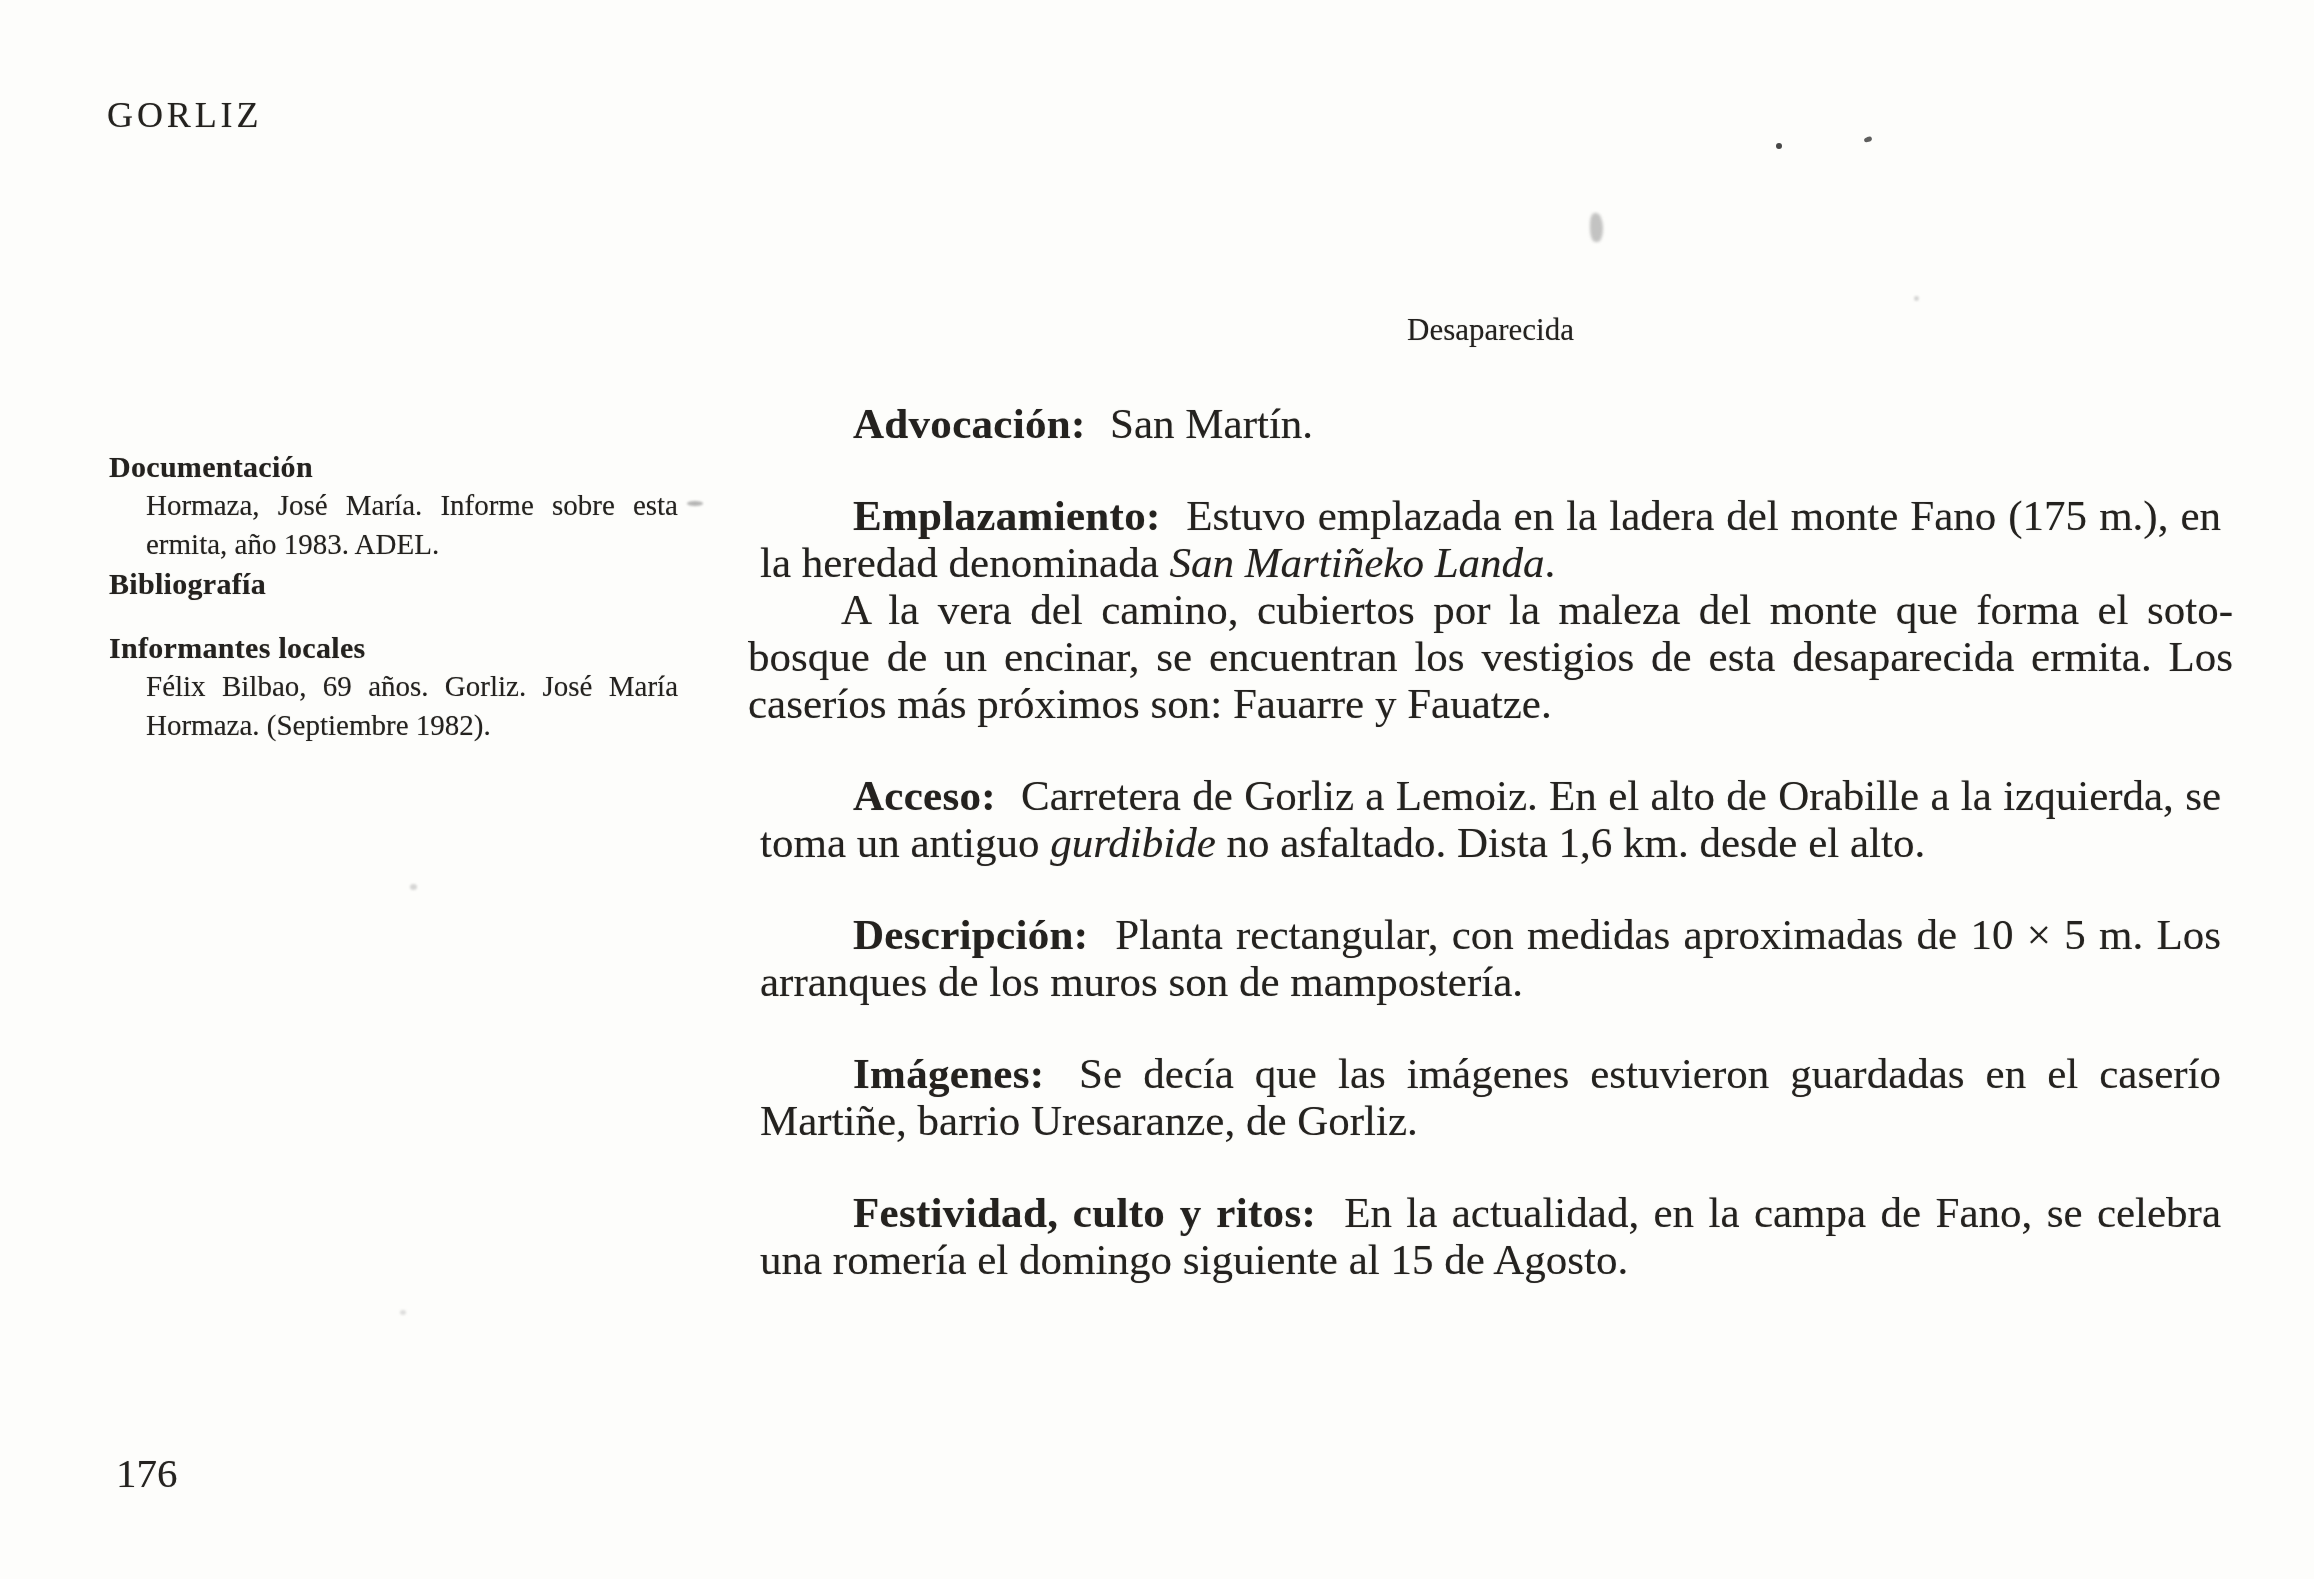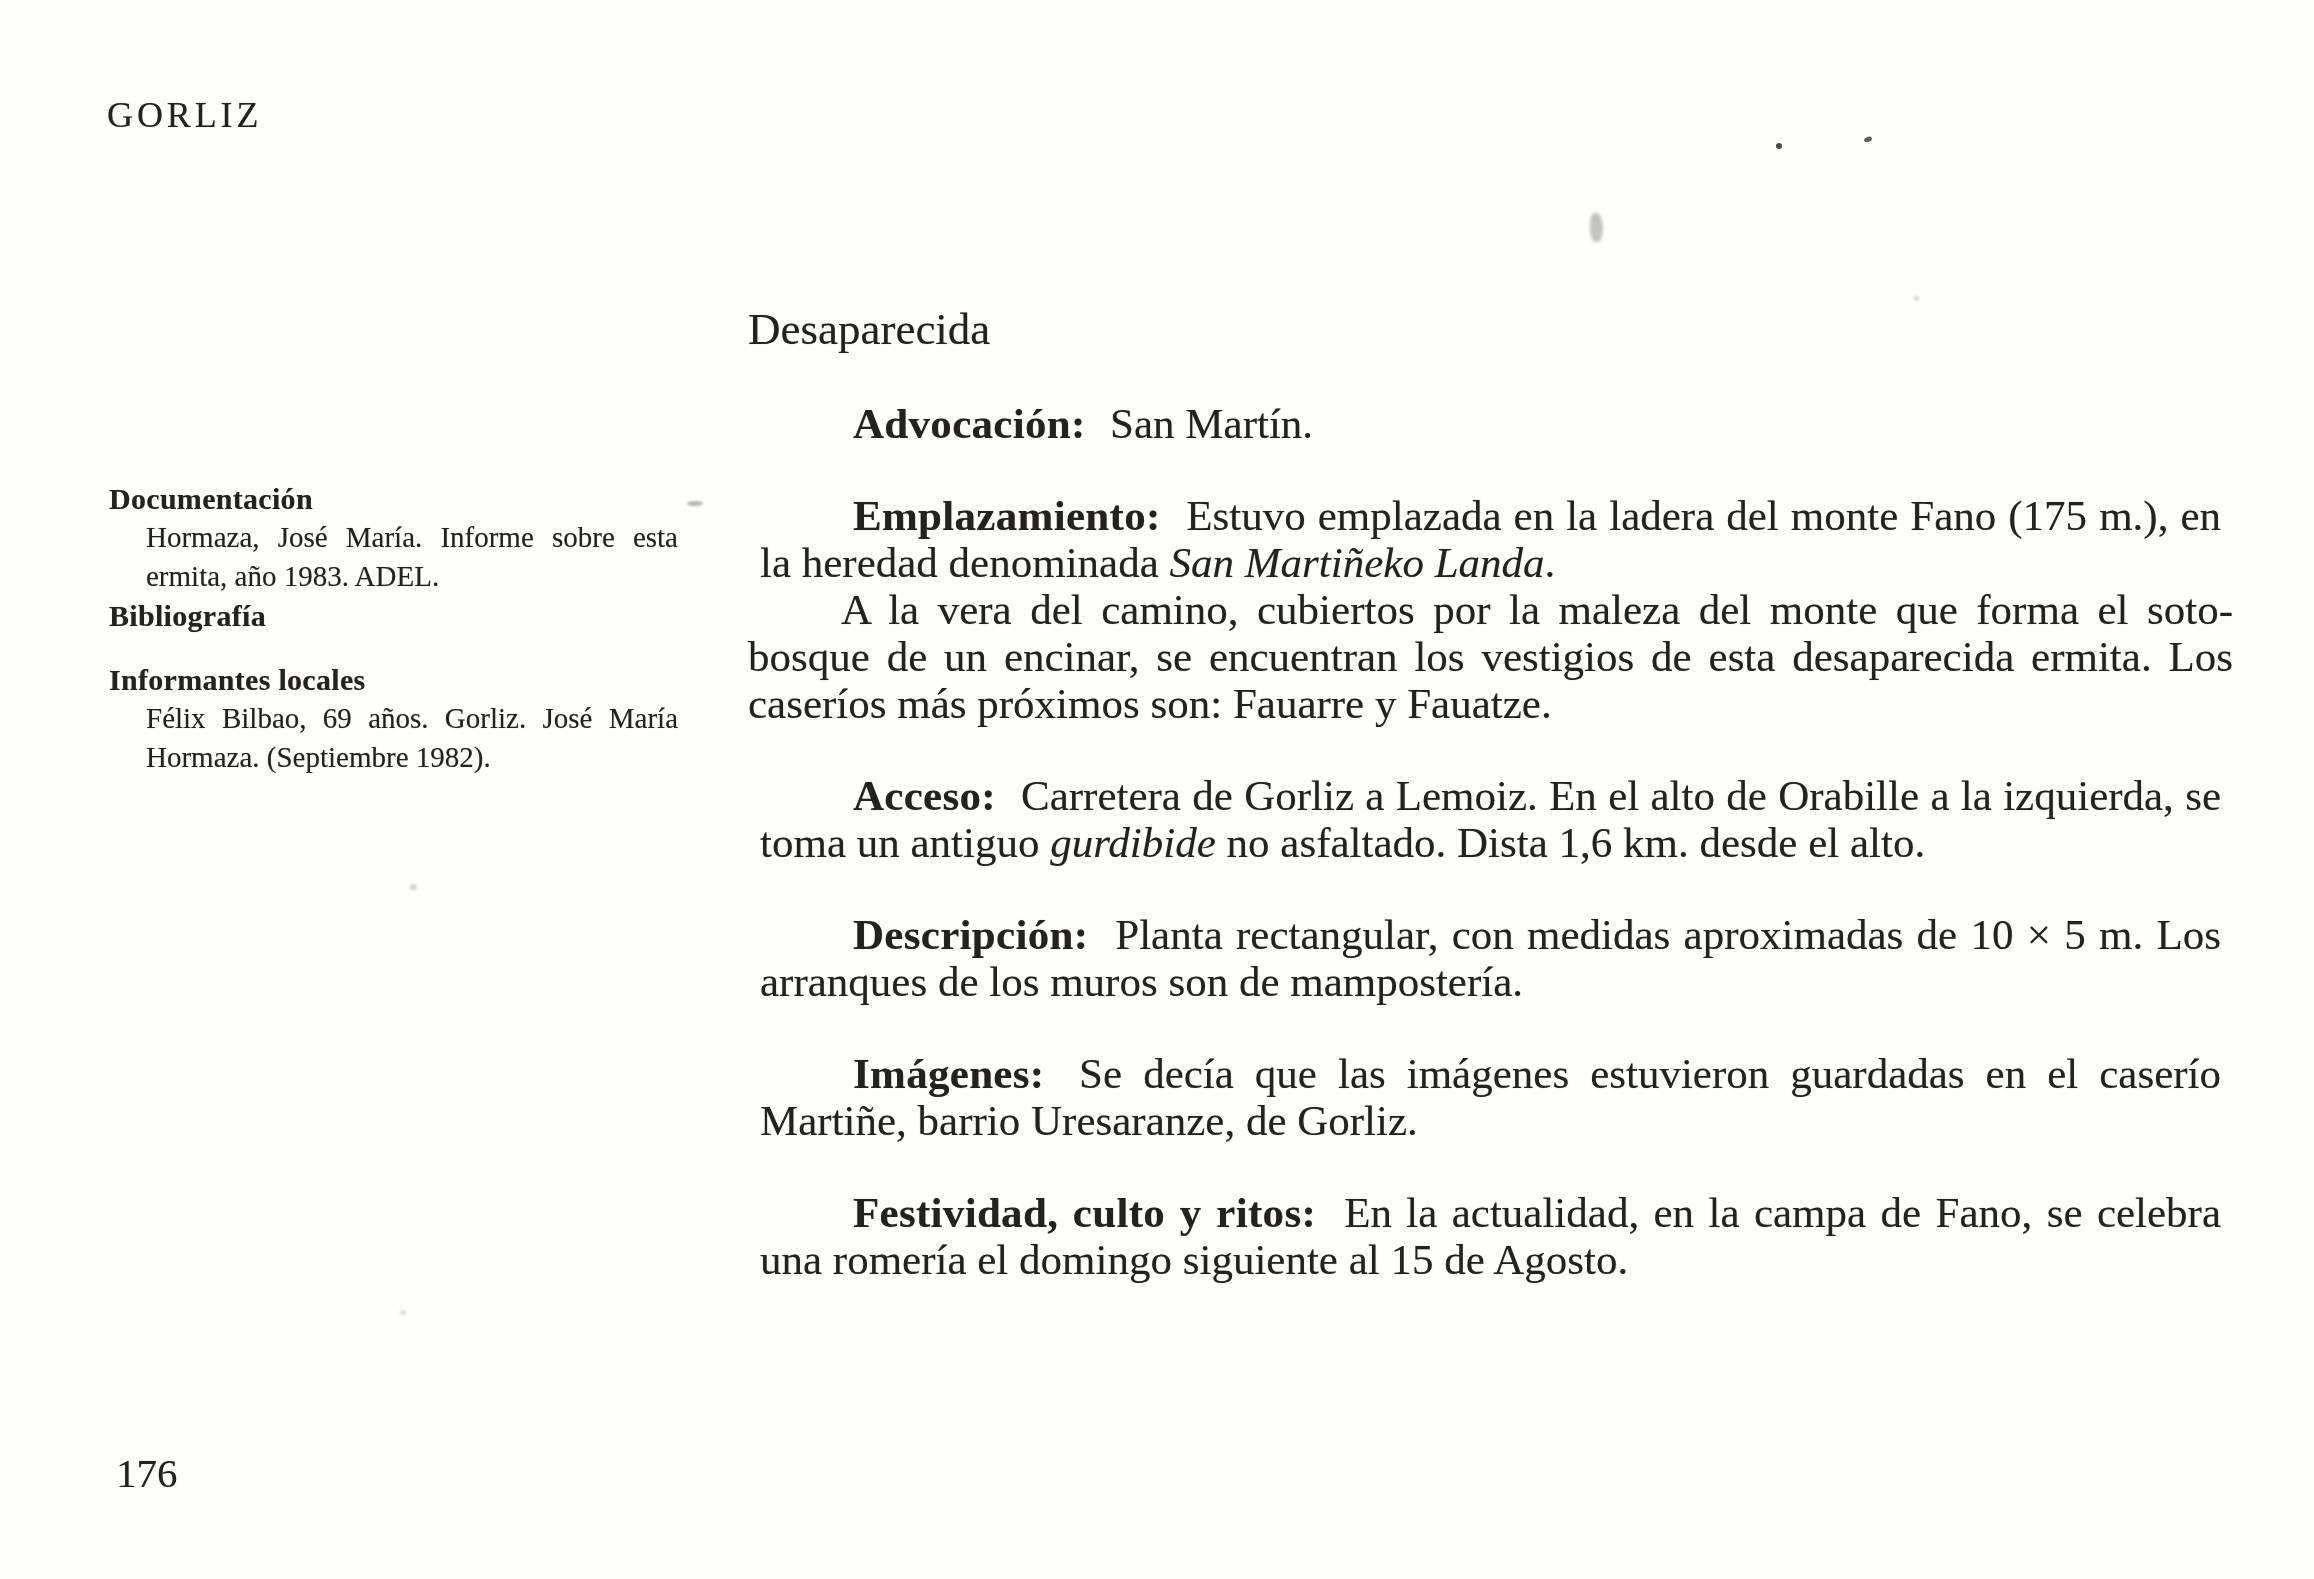--- a/index.html
+++ b/index.html
@@ -23,21 +23,20 @@
     letter-spacing: 3.9px;
   }
 
   
   #sidebar {
     position: absolute;
     left: 109px; top: 447px;
     width: 585px;
     font-size: 29px;
     line-height: 39px;
-    margin-top: 32px;
   }
   .sb-heading {
     font-weight: bold;
     font-size: 30px;
     line-height: 39px;
     letter-spacing: 0.3px;
   }
   .sb-body {
     margin-left: 37px;
     width: 532px;
@@ -54,22 +53,23 @@
   }
   #page-title {
     margin: 0;
     font-size: 60px;
     line-height: 62px;
     font-weight: bold;
     letter-spacing: 1px;
   }
   #page-subtitle {
     margin: 5.9px 0 0;
-    font-size: 45px;
+    font-size: 31px;
     line-height: 51px;
+    text-align: center;
   }
   p.entry {
     margin: 45px 12px 0;
     font-size: 43px;
     line-height: 47px;
     text-align: justify;
     text-indent: 93px;
     hyphens: none;
   }
   p.entry.cont { margin: 0; }

